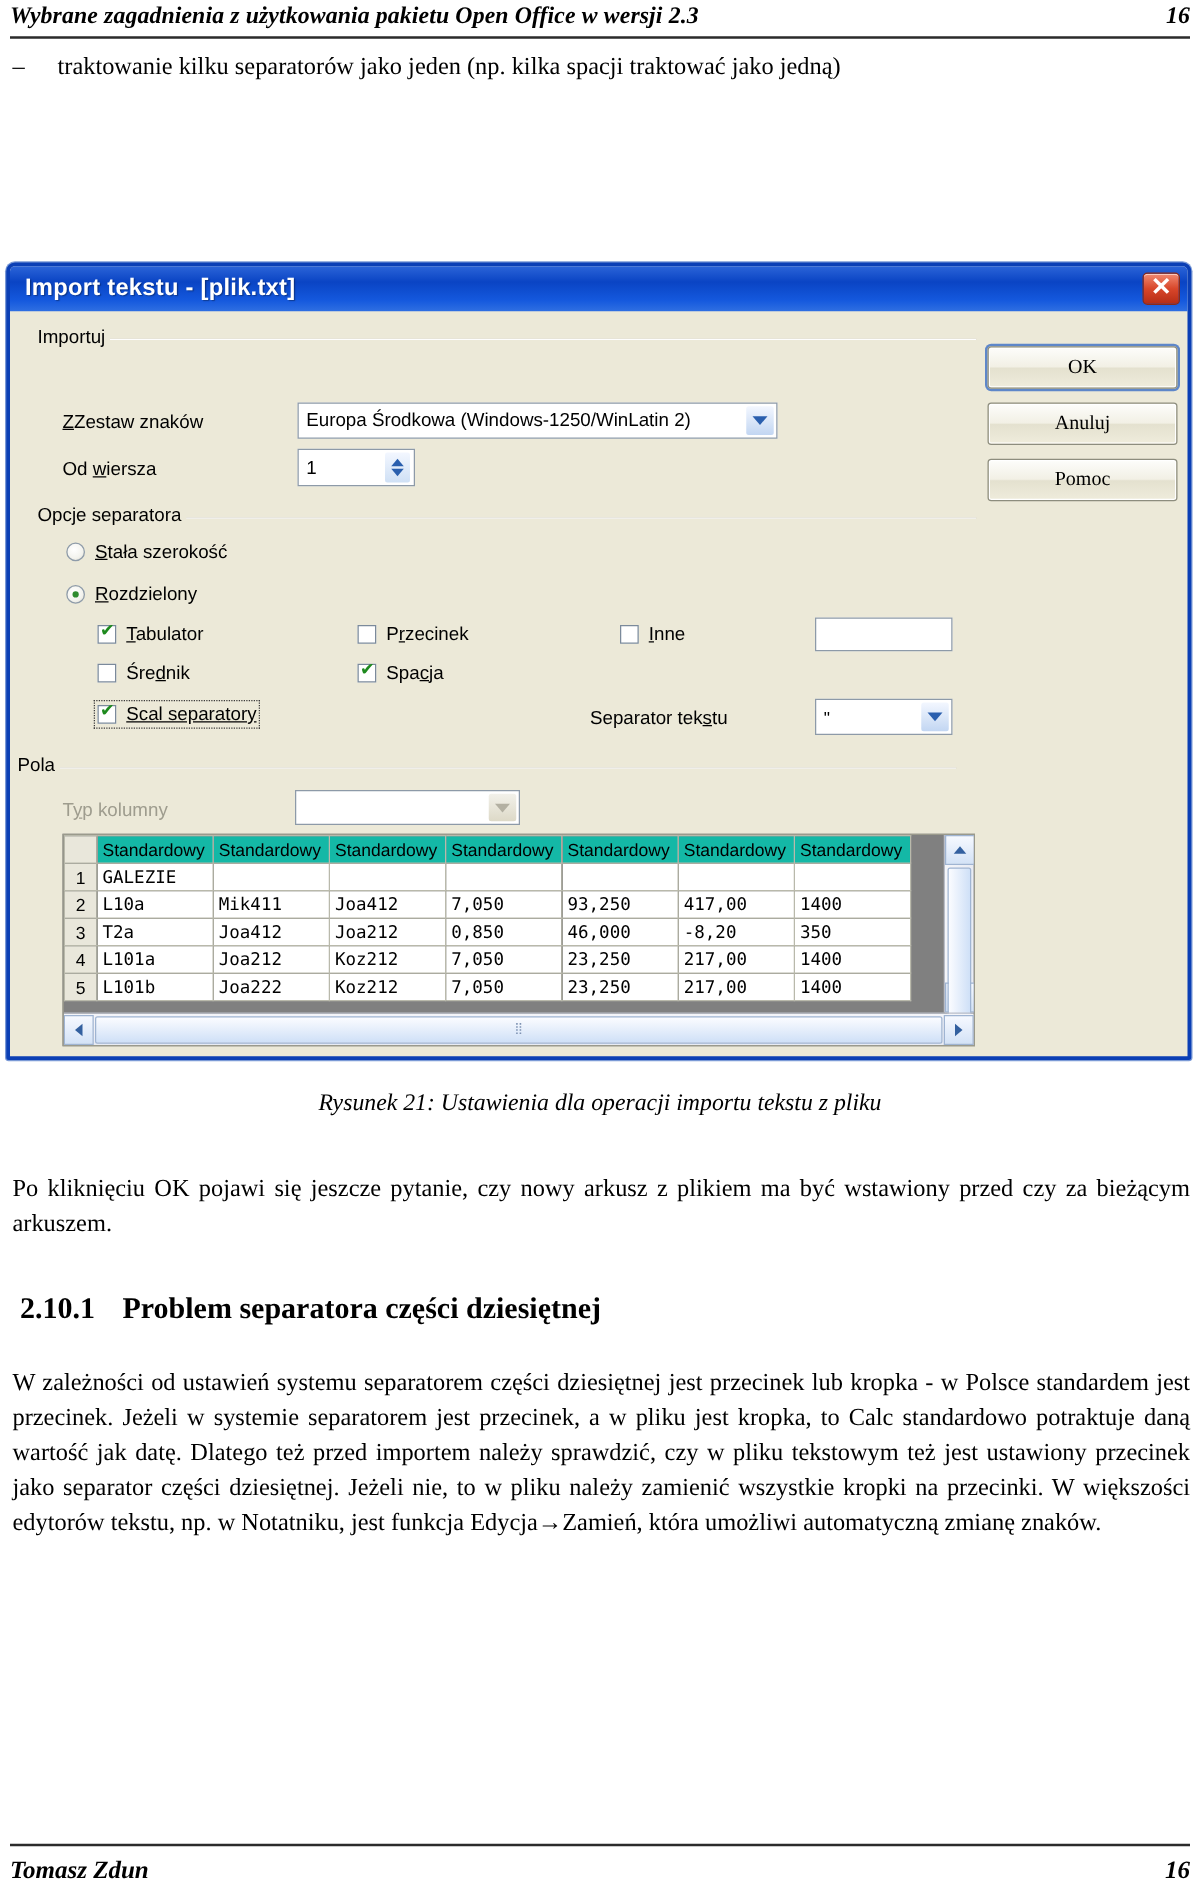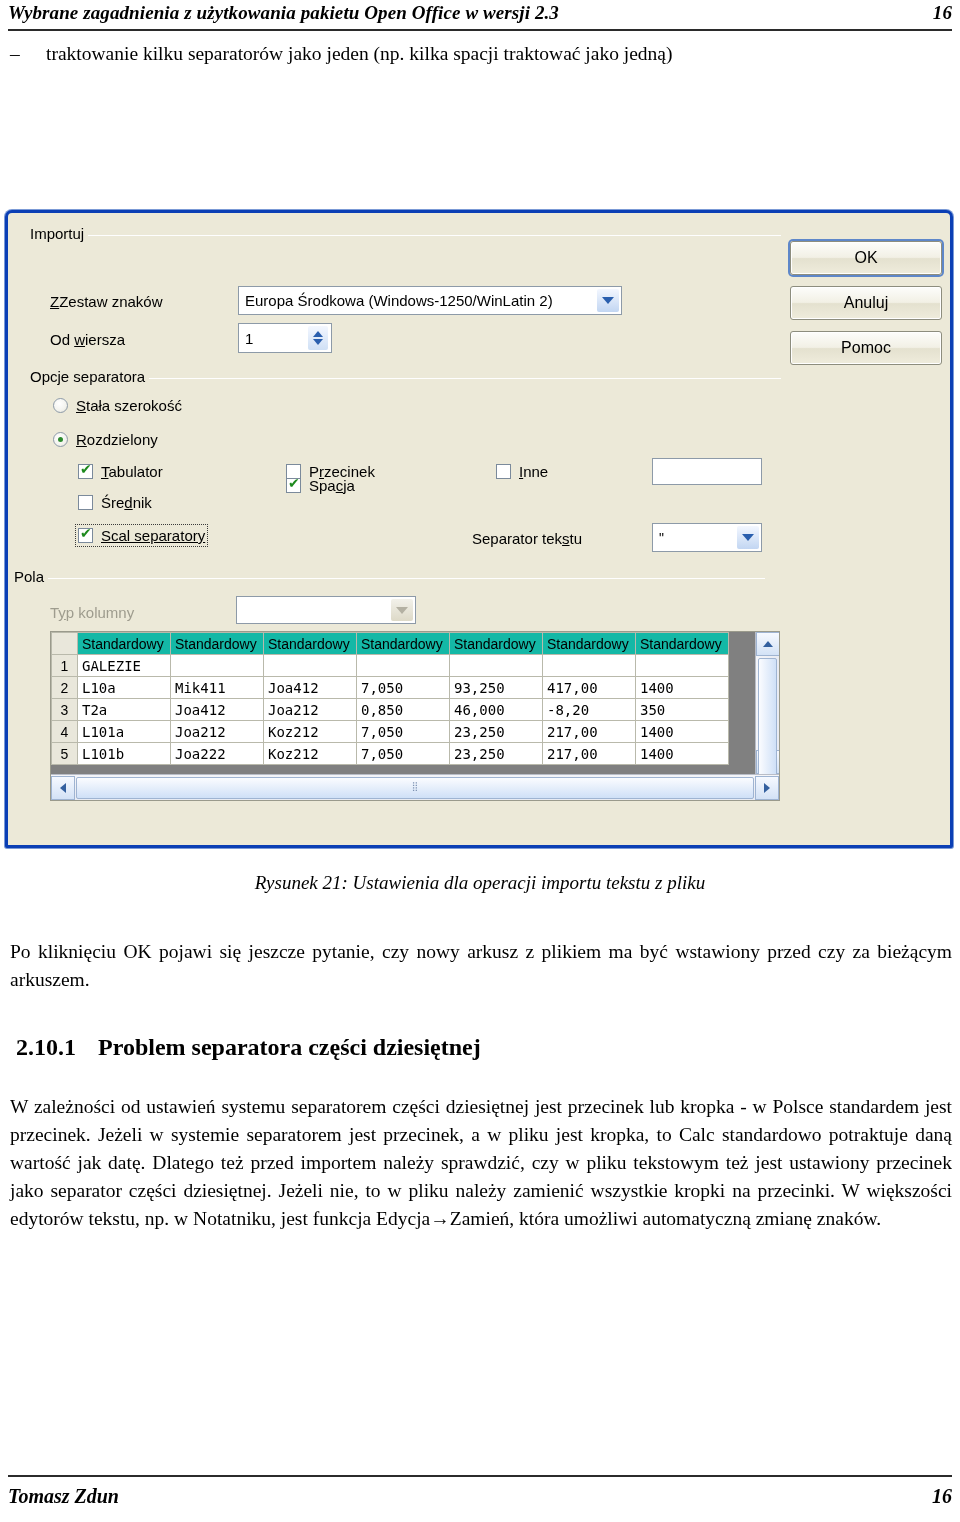--- a/index.html
+++ b/index.html
@@ -140,21 +140,21 @@
     font-size:14px; color:#1e8a1e; font-family:"DejaVu Sans", sans-serif;
     font-weight:bold;
   }
   .focus-ring{ outline:1px dotted #3a3a3a; outline-offset:2px; }
 
   
   .btn{
     position:absolute; width:152px; height:34px;
     background:linear-gradient(180deg,#fdfdfb 0%,#f2f0e5 48%,#e4e1cf 52%,#efecdc 100%);
     border:1px solid #8d8d7e; border-radius:3px;
-    font-family:Liberation Sans, sans-serif; font-size:16px;
+    font-family:Liberation Serif, serif; font-size:16px;
     display:flex; align-items:center; justify-content:center;
     box-shadow:inset 0 0 0 1px #ffffff;
   }
   .btn.default{ box-shadow:inset 0 0 0 1px #ffffff, 0 0 0 2px #5e87c9; }
 
   
   .gridwrap{
     position:absolute; border:1px solid #9a9a8c; background:#808080;
     overflow:hidden;
   }
@@ -232,20 +232,24 @@
 
 <div class="body-text">
   <div class="dash-line">
     <span class="dash">–</span>
     <span>traktowanie kilku separatorów jako jeden (np. kilka spacji traktować jako jedną)</span>
   </div>
 </div>
 
 <div class="dialog">
 
+  <div class="titlebar">
+    <span class="t-text">Import tekstu - [plik.txt]</span>
+    <span class="closebtn">✕</span>
+  </div>
 
   <div class="dlg-body">
 
     <div class="group" style="left:18px; top:22px; width:755px; height:1px;">
       <div class="gline"></div>
       <div class="glabel">Importuj</div>
     </div>
 
     <div class="lbl" style="position:absolute; left:42px; top:80px;">
       <span class="u">Z</span>Zestaw znaków
@@ -290,21 +294,21 @@
     </div>
     <div class="check-row focus-ring" style="left:70px; top:314px;">
       <span class="chk on"></span>
       <span class="lbl u">Scal separatory</span>
     </div>
 
     <div class="check-row" style="left:278px; top:250px;">
       <span class="chk"></span>
       <span class="lbl">P<span class="u">r</span>zecinek</span>
     </div>
-    <div class="check-row" style="left:278px; top:264px;">
+    <div class="check-row" style="left:278px; top:281px;">
       <span class="chk on"></span>
       <span class="lbl">Spa<span class="u">c</span>ja</span>
     </div>
 
     <div class="check-row" style="left:488px; top:250px;">
       <span class="chk"></span>
       <span class="lbl"><span class="u">I</span>nne</span>
     </div>
     <div class="txtbox" style="left:644px; top:245px; width:110px; height:27px;"></div>
 

